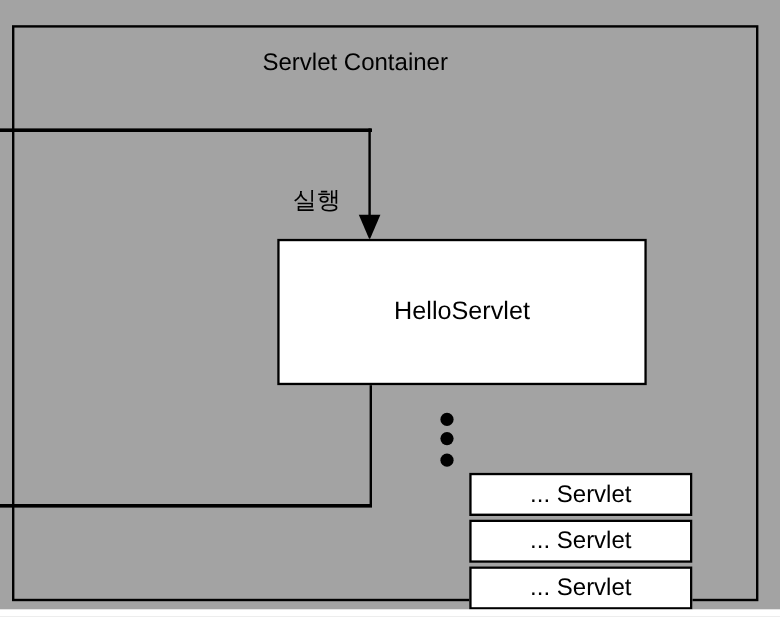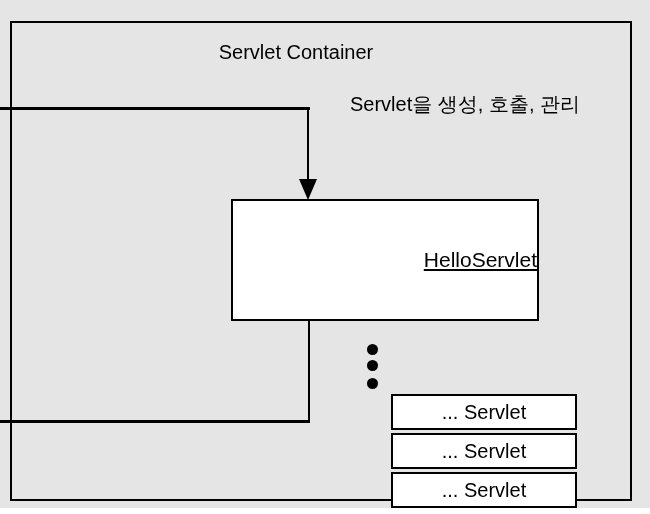--- a/index.html
+++ b/index.html
@@ -4,21 +4,21 @@
 <style>
   html, body {
     margin: 0;
     padding: 0;
     background: #ffffff;
   }
   .stage {
     position: relative;
     width: 650px;
     height: 508px;
-    background: #e5e5e5;
+    background: #a3a3a3;
     font-family: "Liberation Sans", sans-serif;
     color: #000000;
     overflow: hidden;
   }
   
   .outer-box {
     position: absolute;
     left: 10px;
     top: 21px;
     width: 618px;
@@ -62,24 +62,23 @@
   
   .hello-box {
     position: absolute;
     left: 231px;
     top: 199px;
     width: 304px;
     height: 118px;
     border: 2.5px solid #000000;
     display: flex;
     align-items: center;
-    justify-content: flex-end;
+    justify-content: center;
     font-size: 21px;
     background: #ffffff;
-    text-decoration: underline;
   }
   
   .dot {
     position: absolute;
     width: 11px;
     height: 11px;
     border-radius: 50%;
     background: #000000;
     left: 367px;
   }
@@ -106,25 +105,25 @@
 </style>
 </head>
 <body>
 
 <div class="stage">
 
   <div class="outer-box"></div>
 
   <div class="txt title">Servlet Container</div>
 
-  <div class="txt note">Servlet을 생성, 호출, 관리</div>
 
   <div class="hline exec-h"></div>
   <div class="vline exec-v"></div>
   <div class="arrow-down"></div>
+  <div class="txt lbl-exec">실행</div>
 
   <div class="hello-box">
     <span>HelloServlet</span>
   </div>
 
   <div class="vline term-v"></div>
   <div class="hline term-h"></div>
 
   <div class="dot dot-1"></div>
   <div class="dot dot-2"></div>

